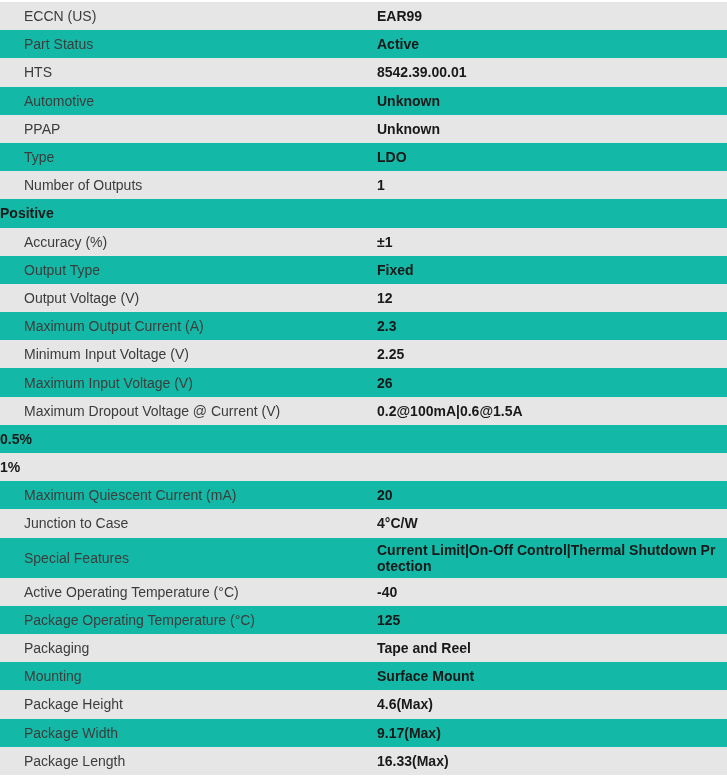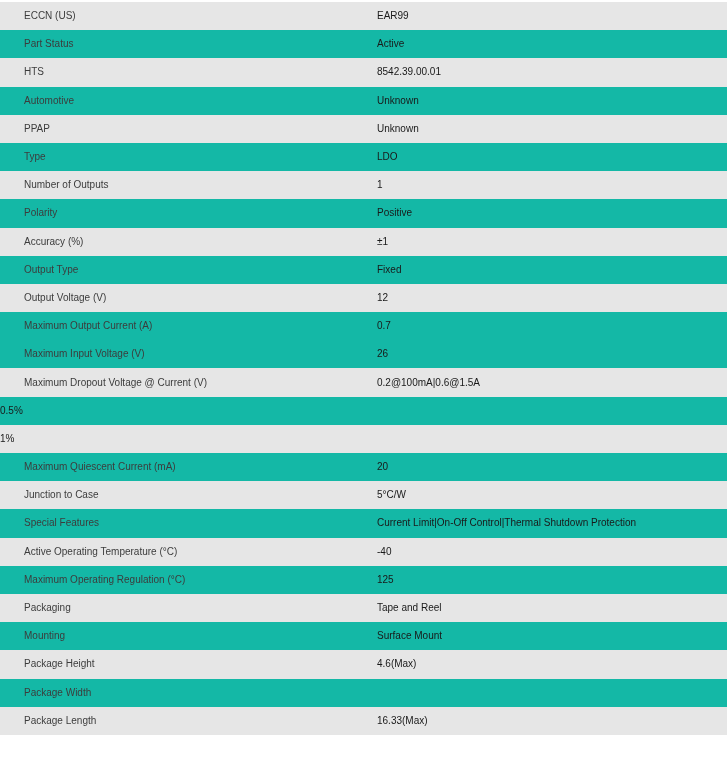--- a/index.html
+++ b/index.html
@@ -24,37 +24,37 @@
     align-items: center;
     min-height: 28.2px;
     box-sizing: border-box;
     background: #14b8a6;
   }
   .row.alt {
     background: #e6e6e6;
   }
   .cell {
     box-sizing: border-box;
-    font-size: 10px;
+    font-size: 14px;
     line-height: 16px;
     padding-top: 4px;
     padding-bottom: 4px;
   }
   .cell.label {
     flex: 0 0 377px;
     padding-left: 24px;
     padding-right: 12px;
     color: #3c3c3c;
     font-weight: 400;
   }
   .cell.value {
     flex: 1 1 auto;
     padding-right: 6px;
     color: #191919;
-    font-weight: 400;
+    font-weight: 700;
     word-break: break-all;
   }
 </style>
 </head>
 <body>
 
 <div class="page">
   <div class="spec-table" id="spec-table">
   <div class="row alt">
     <div class="cell label">ECCN (US)</div>
@@ -85,44 +85,47 @@
     <div class="cell label">Type</div>
     <div class="cell value">LDO</div>
   </div>
 
   <div class="row alt">
     <div class="cell label">Number of Outputs</div>
     <div class="cell value">1</div>
   </div>
 
   <div class="row">
-    <div class="cell label">Polarity</div>
     <div class="cell value">Positive</div>
   </div>
 
   <div class="row alt">
     <div class="cell label">Accuracy (%)</div>
     <div class="cell value">±1</div>
   </div>
 
   <div class="row">
     <div class="cell label">Output Type</div>
     <div class="cell value">Fixed</div>
   </div>
 
   <div class="row alt">
     <div class="cell label">Output Voltage (V)</div>
     <div class="cell value">12</div>
   </div>
 
   <div class="row">
     <div class="cell label">Maximum Output Current (A)</div>
-    <div class="cell value">0.7</div>
+    <div class="cell value">2.3</div>
   </div>
 
+  <div class="row alt">
+    <div class="cell label">Minimum Input Voltage (V)</div>
+    <div class="cell value">2.25</div>
+  </div>
 
   <div class="row">
     <div class="cell label">Maximum Input Voltage (V)</div>
     <div class="cell value">26</div>
   </div>
 
   <div class="row alt">
     <div class="cell label">Maximum Dropout Voltage @ Current (V)</div>
     <div class="cell value">0.2@100mA|0.6@1.5A</div>
   </div>
@@ -135,55 +138,56 @@
     <div class="cell value">1%</div>
   </div>
 
   <div class="row">
     <div class="cell label">Maximum Quiescent Current (mA)</div>
     <div class="cell value">20</div>
   </div>
 
   <div class="row alt">
     <div class="cell label">Junction to Case</div>
-    <div class="cell value">5°C/W</div>
+    <div class="cell value">4°C/W</div>
   </div>
 
   <div class="row">
     <div class="cell label">Special Features</div>
     <div class="cell value">Current Limit|On-Off Control|Thermal Shutdown Protection</div>
   </div>
 
   <div class="row alt">
     <div class="cell label">Active Operating Temperature (°C)</div>
     <div class="cell value">-40</div>
   </div>
 
   <div class="row">
-    <div class="cell label">Maximum Operating Regulation (°C)</div>
+    <div class="cell label">Package Operating Temperature (°C)</div>
     <div class="cell value">125</div>
   </div>
 
   <div class="row alt">
     <div class="cell label">Packaging</div>
     <div class="cell value">Tape and Reel</div>
   </div>
 
   <div class="row">
     <div class="cell label">Mounting</div>
     <div class="cell value">Surface Mount</div>
   </div>
 
   <div class="row alt">
     <div class="cell label">Package Height</div>
     <div class="cell value">4.6(Max)</div>
   </div>
 
   <div class="row">
     <div class="cell label">Package Width</div>
+    <div class="cell value">9.17(Max)</div>
   </div>
 
   <div class="row alt">
     <div class="cell label">Package Length</div>
     <div class="cell value">16.33(Max)</div>
   </div>
 </div>
 </div>
 
 </body></html>

